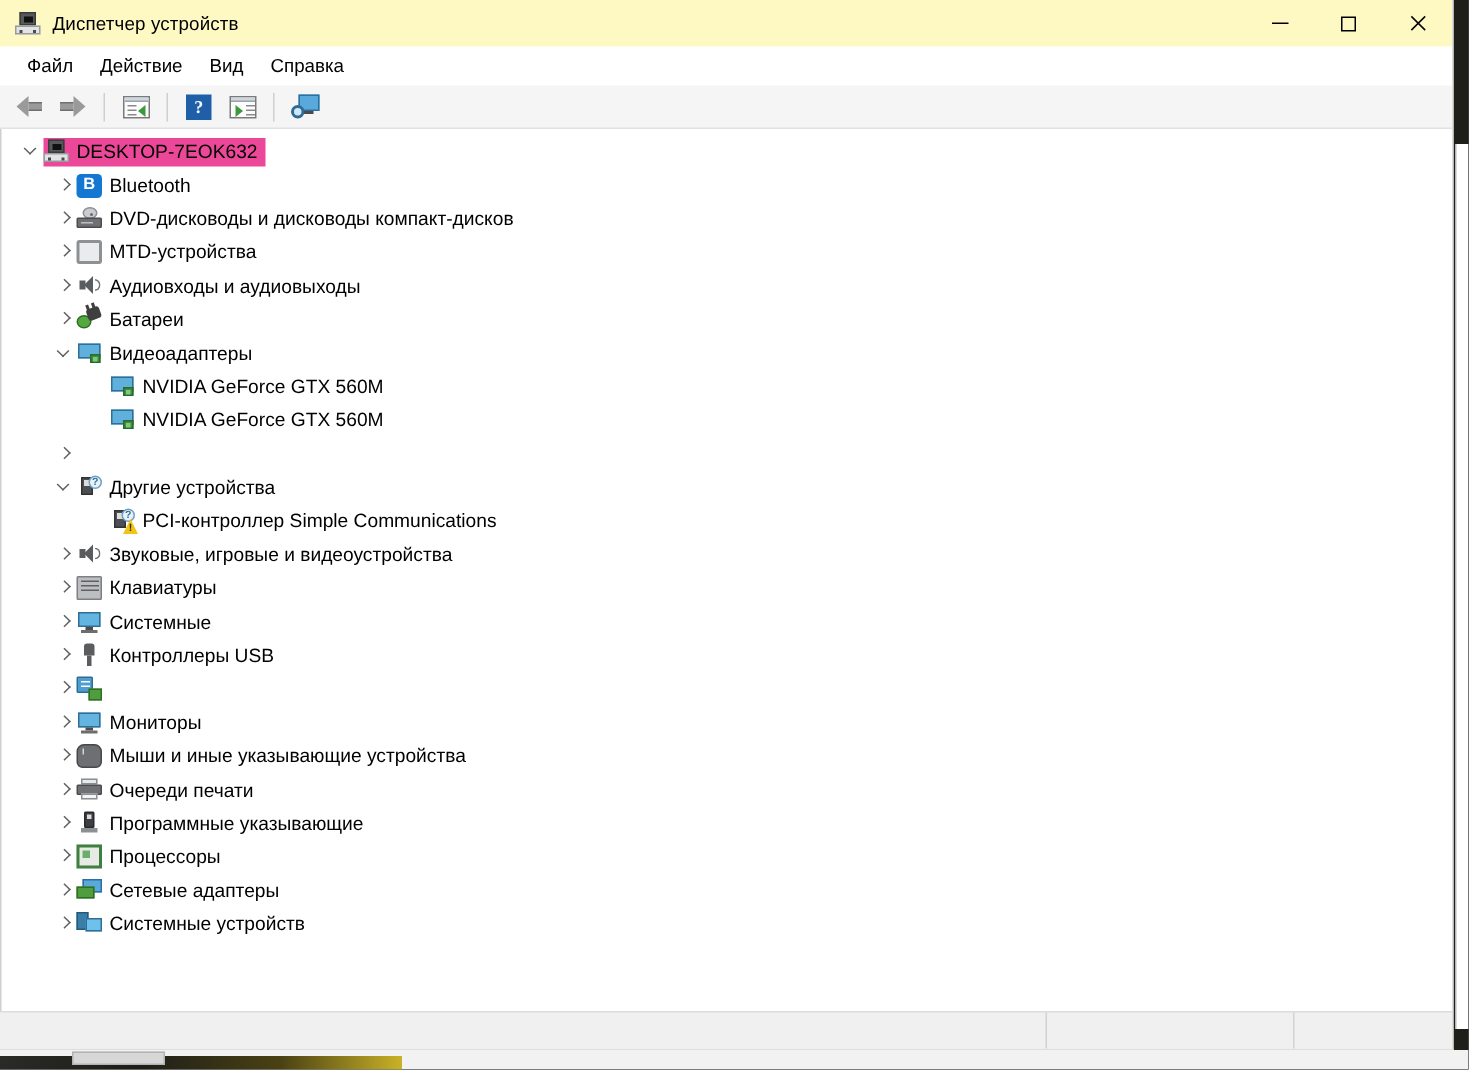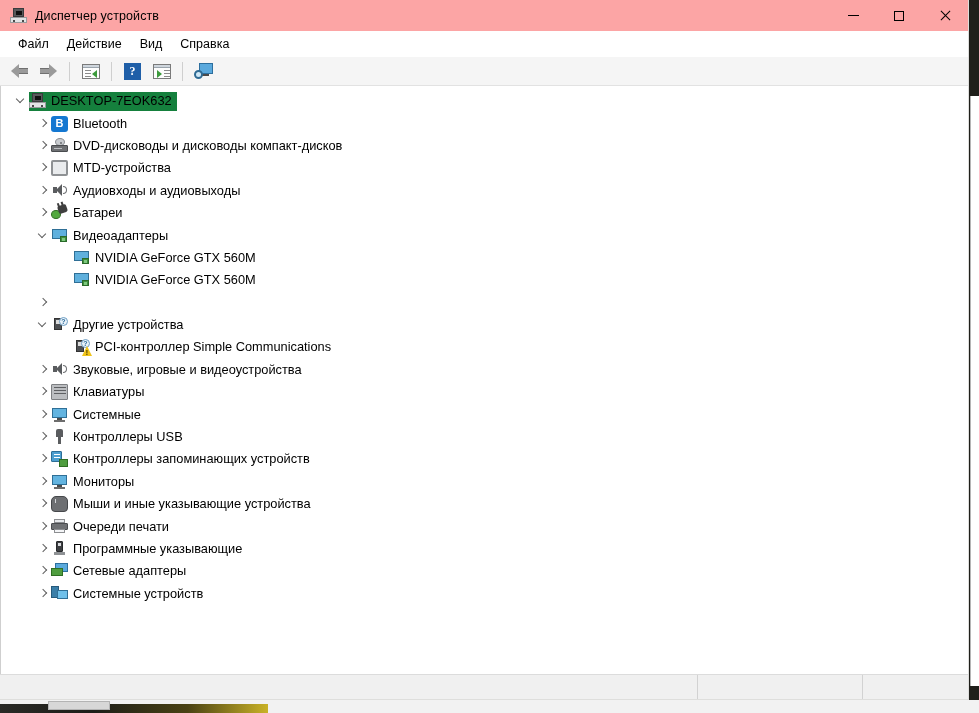--- a/index.html
+++ b/index.html
@@ -29,21 +29,21 @@
   .window {
     position: absolute; top: 0; left: 0; width: 969px; height: 700px;
     background: #ffffff;
     border: 1px solid #dededc;
     border-top: none; border-left: none;
     display: flex; flex-direction: column;
   }
 
   
   .titlebar {
-    height: 31px; min-height: 31px; background: #fca5a5;
+    height: 31px; min-height: 31px; background: #fef9c3;
     display: flex; align-items: center; position: relative;
   }
   .title-icon { width: 16px; height: 16px; margin-left: 10px; position: relative; flex: 0 0 auto; }
   .title-text {
     font-size: 12.5px; color: #000000; margin-left: 9px;
     letter-spacing: .1px; white-space: nowrap;
   }
   .win-controls { position: absolute; right: 0; top: 0; height: 31px; display: flex; }
   .win-btn {
     width: 46px; height: 31px; display: flex; align-items: center; justify-content: center;
@@ -118,21 +118,21 @@
     border-left: 1px solid #cfcfcf;
   }
   .tree { padding-top: 4px; }
   .row {
     height: 22.4px; display: flex; align-items: center; position: relative;
     white-space: nowrap; font-size: 12.8px; color: #000;
   }
   .row .hl {
     display: flex; align-items: center; height: 19px; padding-right: 5px; border-radius: 0;
   }
-  .row.selected .hl { background: #15803d; }
+  .row.selected .hl { background: #ec4899; }
   .chev {
     width: 16px; height: 16px; flex: 0 0 16px; position: relative;
   }
   .chev.has:before {
     content: ""; position: absolute; left: 5px; top: 4px;
     width: 5px; height: 5px; border-right: 1.4px solid #606060; border-bottom: 1.4px solid #606060;
     transform: rotate(-45deg);
   }
   .chev.has.open:before {
     transform: rotate(45deg); left: 4px; top: 3px;
@@ -537,21 +537,20 @@
           <div class="row">
             <span style="display: inline-block; flex: 0 0 auto; width: 34px;"></span>
             <span class="chev has"></span>
             <span class="hl">
               <span class="ico">
                 <div class="i-storage" style="position: absolute; left: 0px; top: 0px; width: 17px; height: 16px;">
                   <div class="ctrl"></div>
                   <div class="grn"></div>
                 </div>
               </span>
-              <span class="lbl">Контроллеры запоминающих устройств</span>
             </span>
           </div>
           <div class="row">
             <span style="display: inline-block; flex: 0 0 auto; width: 34px;"></span>
             <span class="chev has"></span>
             <span class="hl">
               <span class="ico">
                 <div class="i-mon" style="position: absolute; left: 0px; top: 0px; width: 17px; height: 16px;">
                   <div class="scr"></div>
                   <div class="st"></div>
@@ -589,20 +588,30 @@
             <span style="display: inline-block; flex: 0 0 auto; width: 34px;"></span>
             <span class="chev has"></span>
             <span class="hl">
               <span class="ico">
                 <div class="i-soft" style="position: absolute; left: 0px; top: 0px; width: 17px; height: 16px;">
                   <div class="box"></div>
                   <div class="base"></div>
                 </div>
               </span>
               <span class="lbl">Программные указывающие</span>
+            </span>
+          </div>
+          <div class="row">
+            <span style="display: inline-block; flex: 0 0 auto; width: 34px;"></span>
+            <span class="chev has"></span>
+            <span class="hl">
+              <span class="ico">
+                <div class="i-cpu" style="position: absolute; left: 0px; top: 0px; width: 17px; height: 16px;"></div>
+              </span>
+              <span class="lbl">Процессоры</span>
             </span>
           </div>
           <div class="row">
             <span style="display: inline-block; flex: 0 0 auto; width: 34px;"></span>
             <span class="chev has"></span>
             <span class="hl">
               <span class="ico">
                 <div class="i-net" style="position: absolute; left: 0px; top: 0px; width: 17px; height: 16px;">
                   <div class="m1"></div>
                   <div class="m2"></div>

